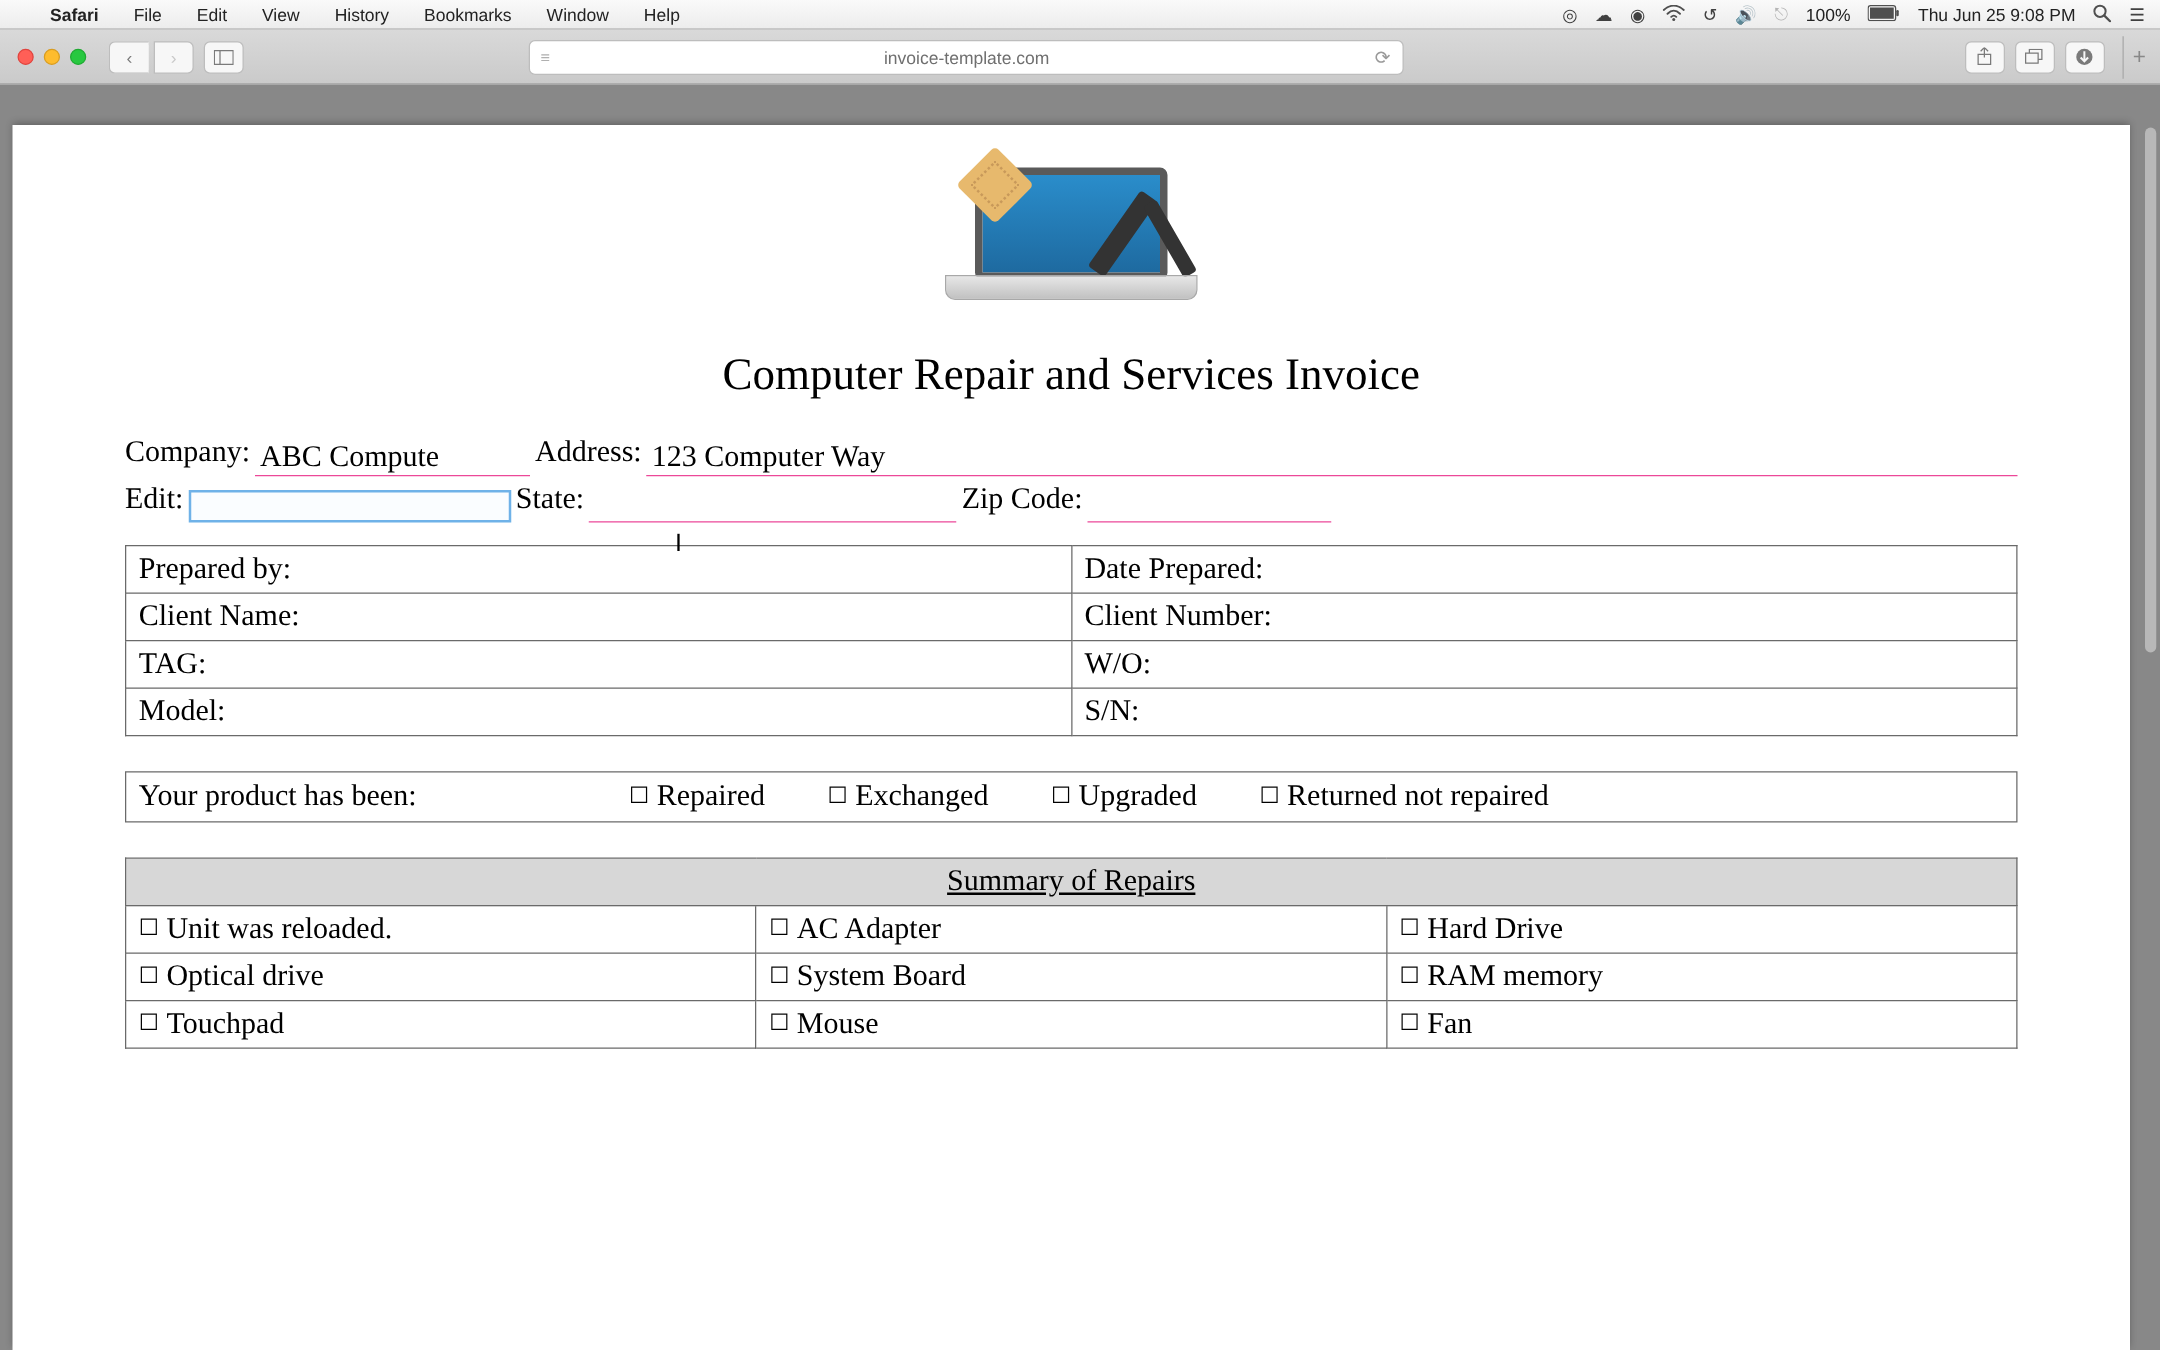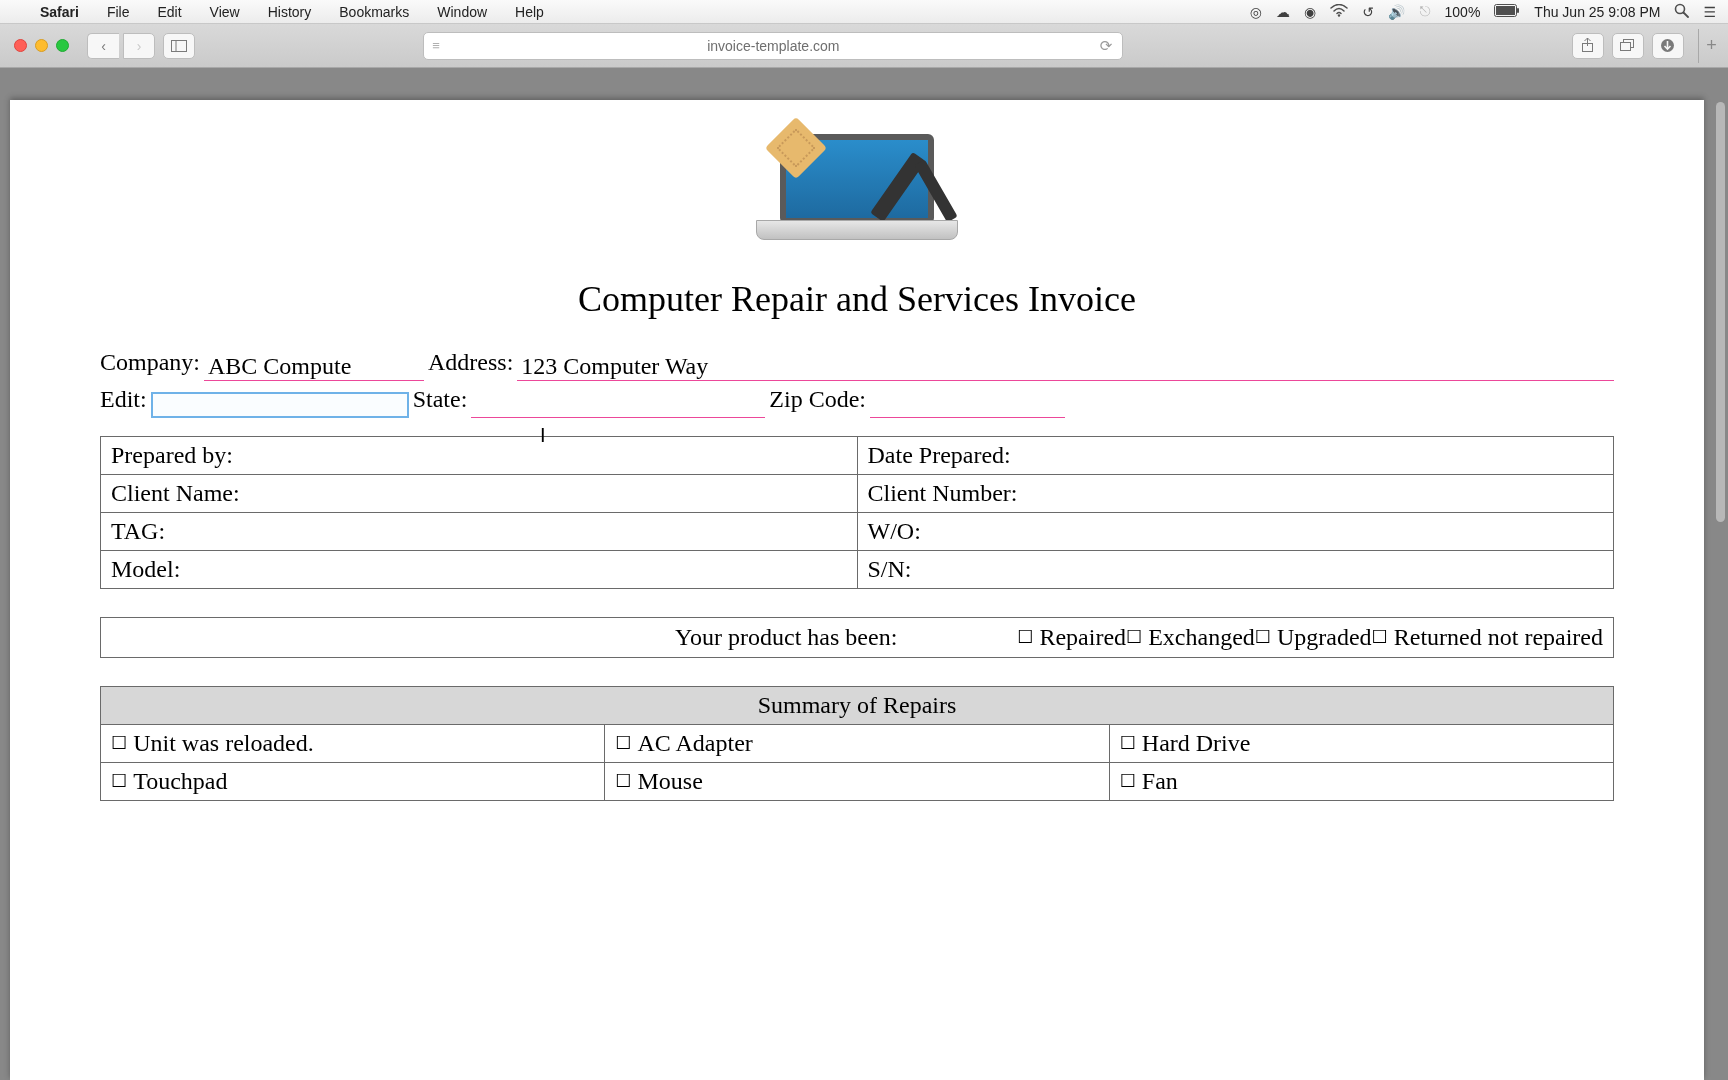--- a/index.html
+++ b/index.html
@@ -188,27 +188,28 @@
       padding: 5px 10px;
       vertical-align: middle;
     }
     .product-row {
       border: 1px solid #6a6a6a;
       display: flex;
       align-items: center;
       padding: 6px 10px;
       font-size: 24px;
       margin-top: 28px;
-      justify-content: flex-end;
+      gap: 50px;
     }
     .product-row .lead { flex: 0 0 auto; margin-right: 120px;}
     .chk { font-size: 18px; margin-right: 6px; position: relative; top: -2px;}
     .summary-head td {
       background: #d7d7d7;
       text-align: center;
+      text-decoration: underline;
     }
     .three-col td { width: 33.3%; }
   </style>
 </head>
 <body>
 
 <div class="menubar">
   <div class="menubar-left">
     <span class="apple-icon"></span>
     <span class="bold">Safari</span>
@@ -364,20 +365,25 @@
       <tbody>
           <tr class="summary-head">
         <td colspan="3">Summary of Repairs</td>
       </tr>
       <tr>
         <td><span class="chk">☐</span><span>Unit was reloaded.</span></td>
         <td><span class="chk">☐</span><span>AC Adapter</span></td>
         <td><span class="chk">☐</span><span>Hard Drive</span></td>
       </tr>
       <tr>
+        <td><span class="chk">☐</span><span>Optical drive</span></td>
+        <td><span class="chk">☐</span><span>System Board</span></td>
+        <td><span class="chk">☐</span><span>RAM memory</span></td>
+      </tr>
+      <tr>
         <td><span class="chk">☐</span><span>Touchpad</span></td>
         <td><span class="chk">☐</span><span>Mouse</span></td>
         <td><span class="chk">☐</span><span>Fan</span></td>
       </tr>
     </tbody>
       </table>
 
   </div>
   <div class="scroll-track">
     <div class="scroll-thumb"></div>

